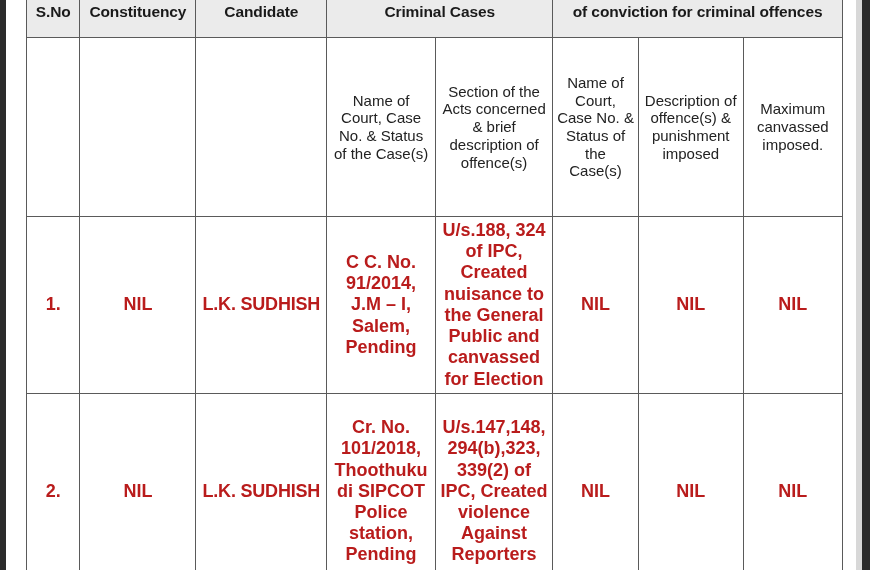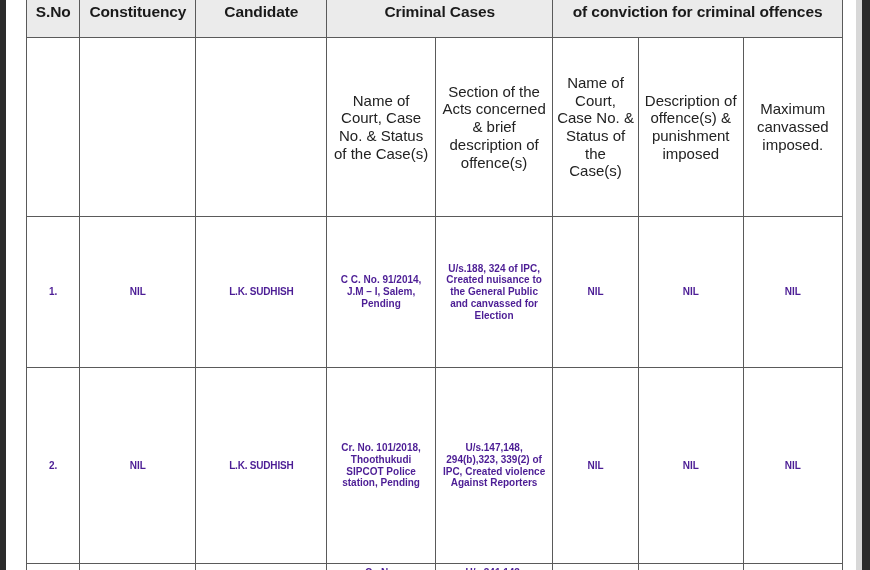--- a/index.html
+++ b/index.html
@@ -78,22 +78,22 @@
     background: #ffffff;
     font-weight: normal;
     font-size: 15px;
     height: 172px;
     color: #222;
   }
 
   
   tr.data-row td {
     font-weight: bold;
-    font-size: 10px;
-    color: #4c1d95;
+    font-size: 18px;
+    color: #b91c1c;
   }
   tr.row1 td { height: 144px; }
   tr.row2 td { height: 189px; }
   tr.row3 td { height: 120px; }
 
   .c-sno       { width: 51px;  }
   .c-const     { width: 111px; }
   .c-cand      { width: 125px; }
   .c-court     { width: 104px; }
   .c-section   { width: 112px; }

